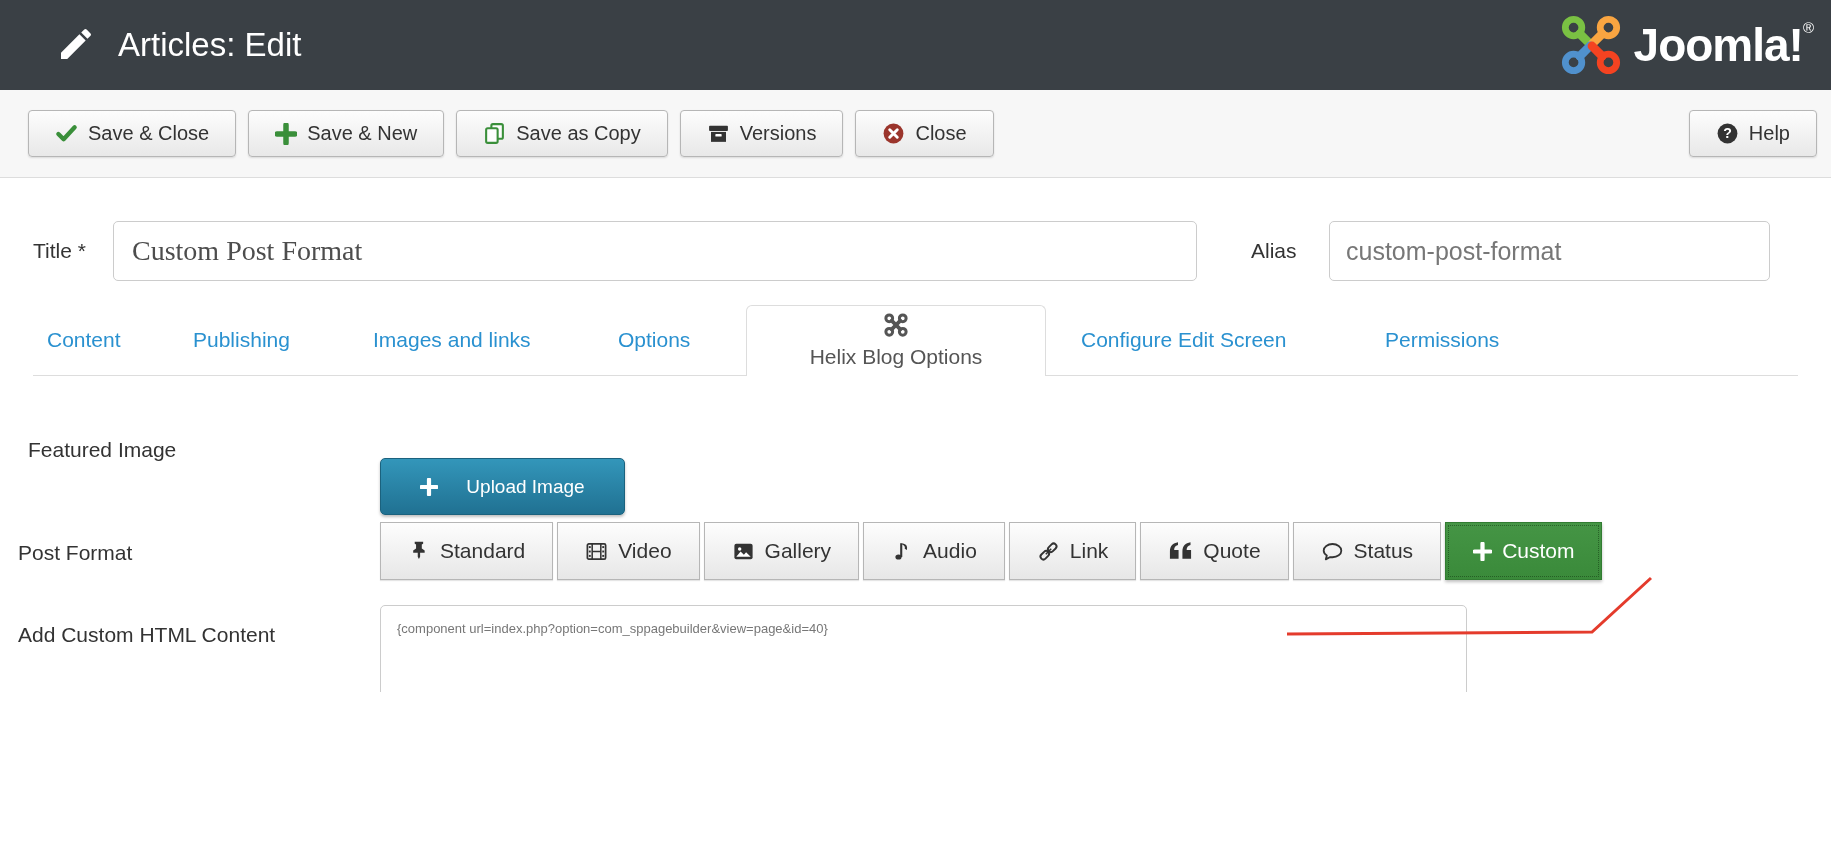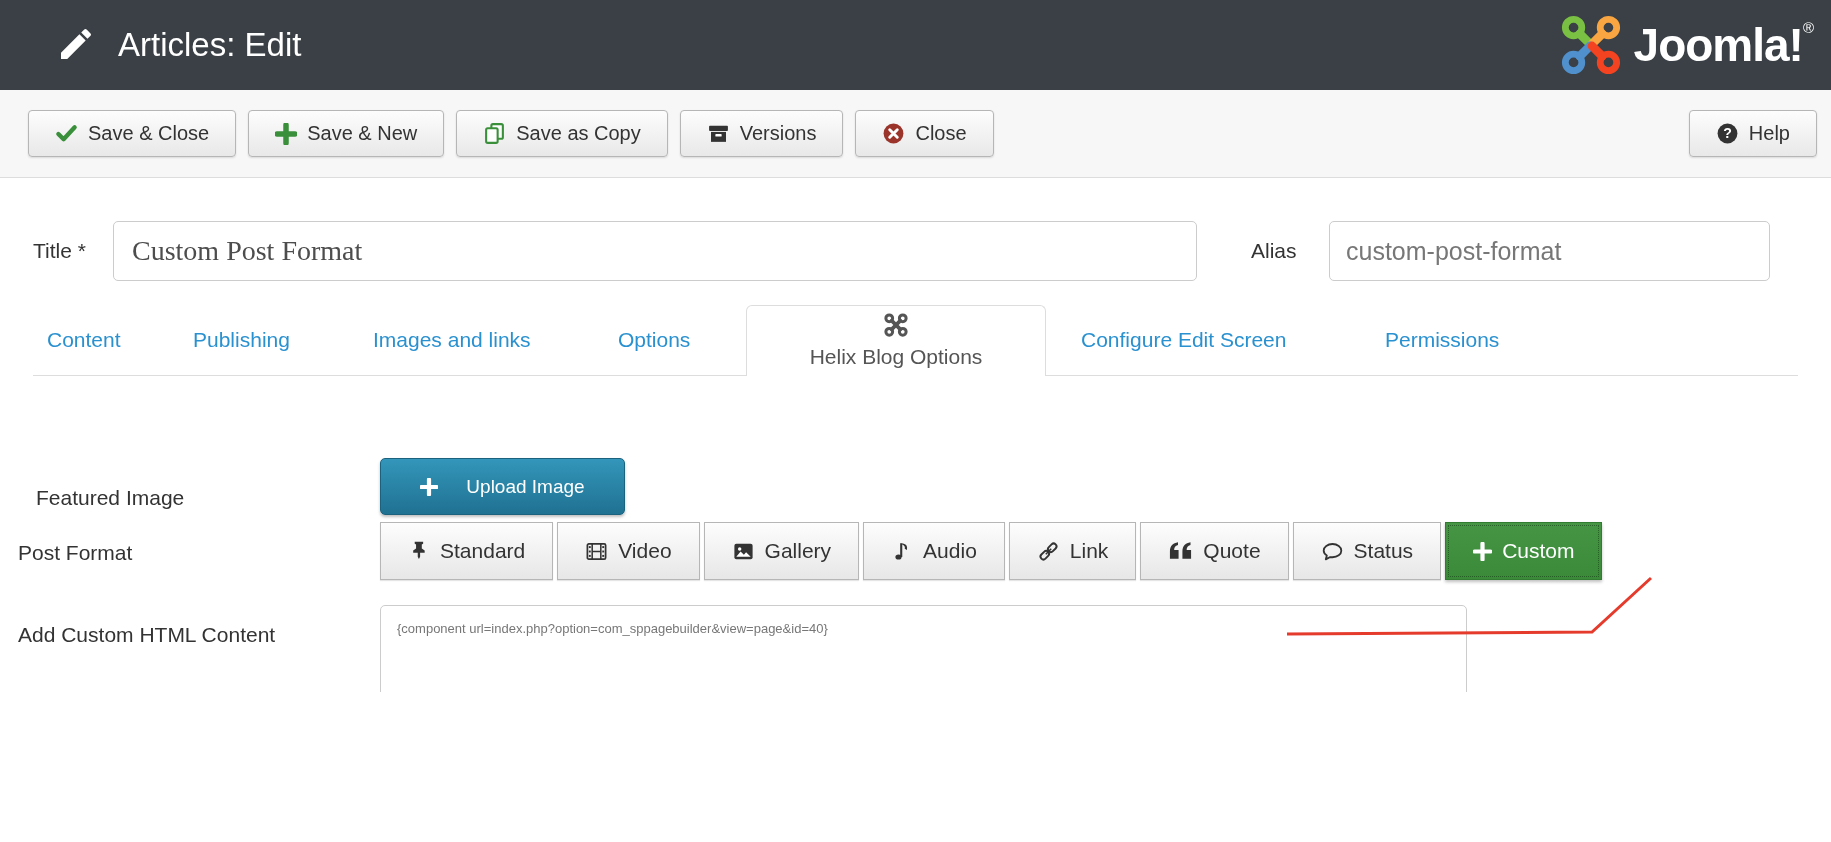--- a/index.html
+++ b/index.html
@@ -187,21 +187,21 @@
             <path d="M43.5 43.5 L33 33" stroke-width="10"></path>
         </g>
       </svg>
       <span>Helix Blog Options</span>
     </div>
 
     <div class="tab" style="left:1048px;">Configure Edit Screen</div>
     <div class="tab" style="left:1352px;">Permissions</div>
   </div>
 
-  <label class="field-label" style="left:36px; top:438px;margin-top:48px;">Featured Image</label>
+  <label class="field-label" style="left:28px; top:438px;">Featured Image</label>
   <button class="btn-upload">
     <svg width="18" height="18" viewBox="0 0 18 18">
       <path d="M9 1.5v15M1.5 9h15" stroke="#fff" stroke-width="4.2" stroke-linecap="round"></path>
     </svg>
     <span>Upload Image</span>
   </button>
 
   <label class="field-label" style="left:18px; top:541px;">Post Format</label>
   <div class="pf-group">
 

